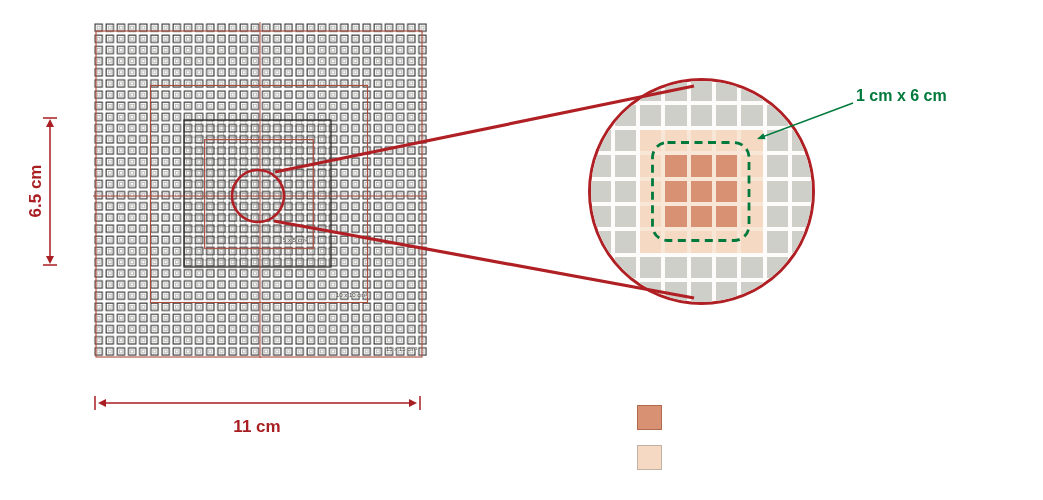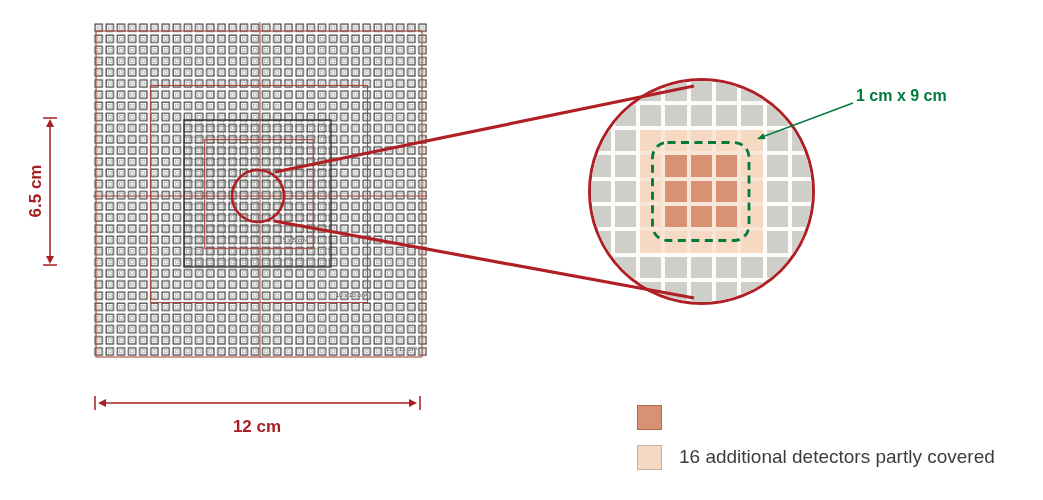--- a/index.html
+++ b/index.html
@@ -183,29 +183,28 @@
 
   <rect x="652.5" y="142.5" width="96.5" height="98" rx="15" fill="none" stroke="#007a3c" stroke-width="2.8" stroke-dasharray="8 5.5"></rect>
 
   <g>
     <line x1="853" y1="103" x2="762" y2="137" stroke="#007a3c" stroke-width="1.5"></line>
     <polygon points="757,139 765.6,139.2 763.4,133.2" fill="#007a3c"></polygon>
   </g>
 </svg>
 
 <span class="abs dim-label vert" style="left:36px;top:191px;">6.5 cm</span>
-<span class="abs dim-label horiz" style="left:257px;top:427px;">12 cm</span>
+<span class="abs dim-label horiz" style="left:257px;top:427px;">11 cm</span>
 
 <span class="abs region-label" style="left:283px;top:237px;">5 x 5 cm²</span>
 <span class="abs region-label" style="left:336px;top:292px;">10 x 10 cm²</span>
 <span class="abs region-label" style="left:386px;top:346px;">15 x 15 cm²</span>
 
-<span class="abs pixel-label" style="left:856px;top:87px;">1 cm x 9 cm</span>
+<span class="abs pixel-label" style="left:856px;top:87px;">1 cm x 6 cm</span>
 
 <div class="legend">
   <div class="legend-row">
     <span class="legend-swatch full" style="background: rgb(217, 145, 116);"></span>
   </div>
   <div class="legend-row">
     <span class="legend-swatch part" style="background: rgb(246, 217, 195);"></span>
-    <span class="legend-label">16 additional detectors partly covered</span>
   </div>
 </div>
 
 </body></html>

